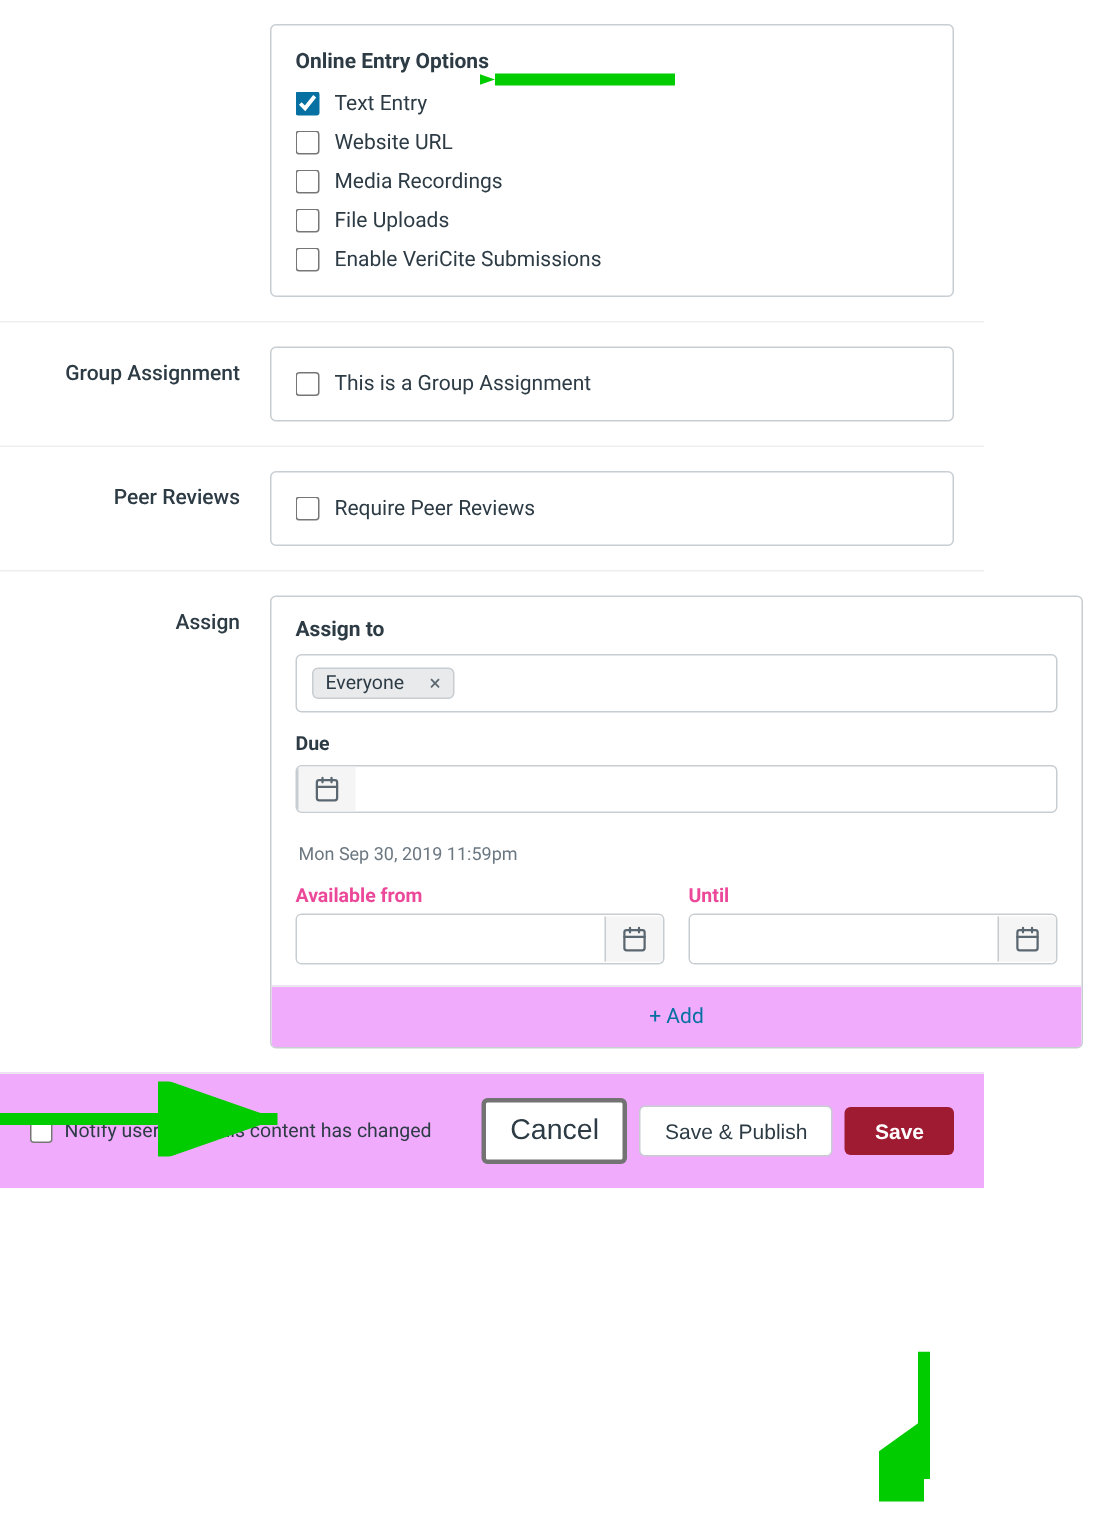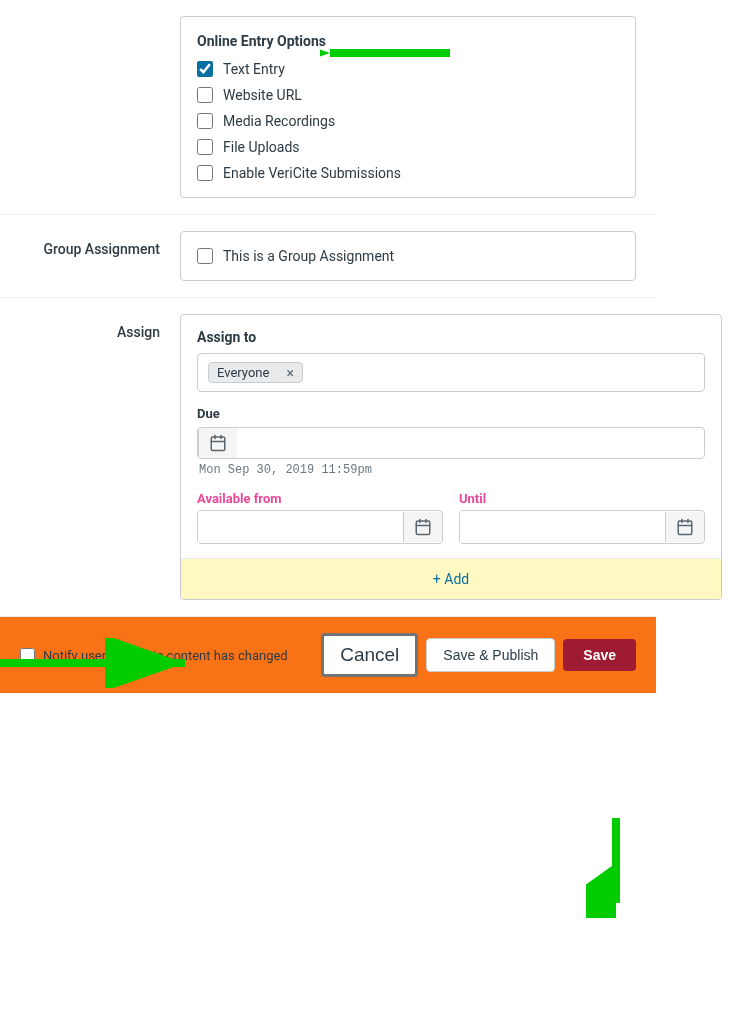--- a/index.html
+++ b/index.html
@@ -153,23 +153,22 @@
       border-left: 1px solid #c7cdd1;
       cursor: pointer;
       display: flex;
       align-items: center;
       justify-content: center;
     }
 
     .date-hint {
       font-size: 12px;
       color: #6b7781;
-      margin-top: 4px;
+      margin-top: 20px;
       padding-left: 2px;
-      font-family: Liberation Mono, monospace;
     }
 
     .available-row {
       display: flex;
       gap: 16px;
       padding: 0 16px 14px 16px;
     }
 
     .available-col {
       flex: 1;
@@ -182,30 +181,30 @@
       color: #ec4899;
     }
 
     .add-row {
       border-top: 1px solid #e8eaec;
       padding: 12px 16px;
       text-align: center;
       color: #0770A3;
       font-size: 14px;
       cursor: pointer;
-      background: #fef9c3;
+      background: #f0abfc;
     }
 
     
     .bottom-bar {
       display: flex;
       align-items: center;
       padding: 16px 20px;
       border-top: 1px solid #e8eaec;
-      background: #f97316;
+      background: #f0abfc;
       margin-top: 0;
     }
 
     .notify-checkbox-row {
       display: flex;
       align-items: center;
       flex: 1;
     }
 
     .notify-checkbox-row input[type="checkbox"] {
@@ -325,20 +324,29 @@
   <div class="form-row">
     <div class="form-label">Group Assignment</div>
     <div class="form-content">
       <div class="checkbox-row">
         <input type="checkbox" id="group-assignment" style="">
         <label class="checkbox-label" for="group-assignment">This is a Group Assignment</label>
       </div>
     </div>
   </div>
 
+  <div class="form-row">
+    <div class="form-label">Peer Reviews</div>
+    <div class="form-content">
+      <div class="checkbox-row">
+        <input type="checkbox" id="peer-reviews" style="">
+        <label class="checkbox-label" for="peer-reviews">Require Peer Reviews</label>
+      </div>
+    </div>
+  </div>
 
   <div class="form-row-nopad" style="padding: 16px 20px; position: relative;">
     <div class="form-label-nopad">Assign</div>
     <div style="flex:1;">
       <div class="assign-section">
 
         <div class="assign-to-header">Assign to</div>
 
         <div class="assign-to-input">
           <div class="assign-tag">

